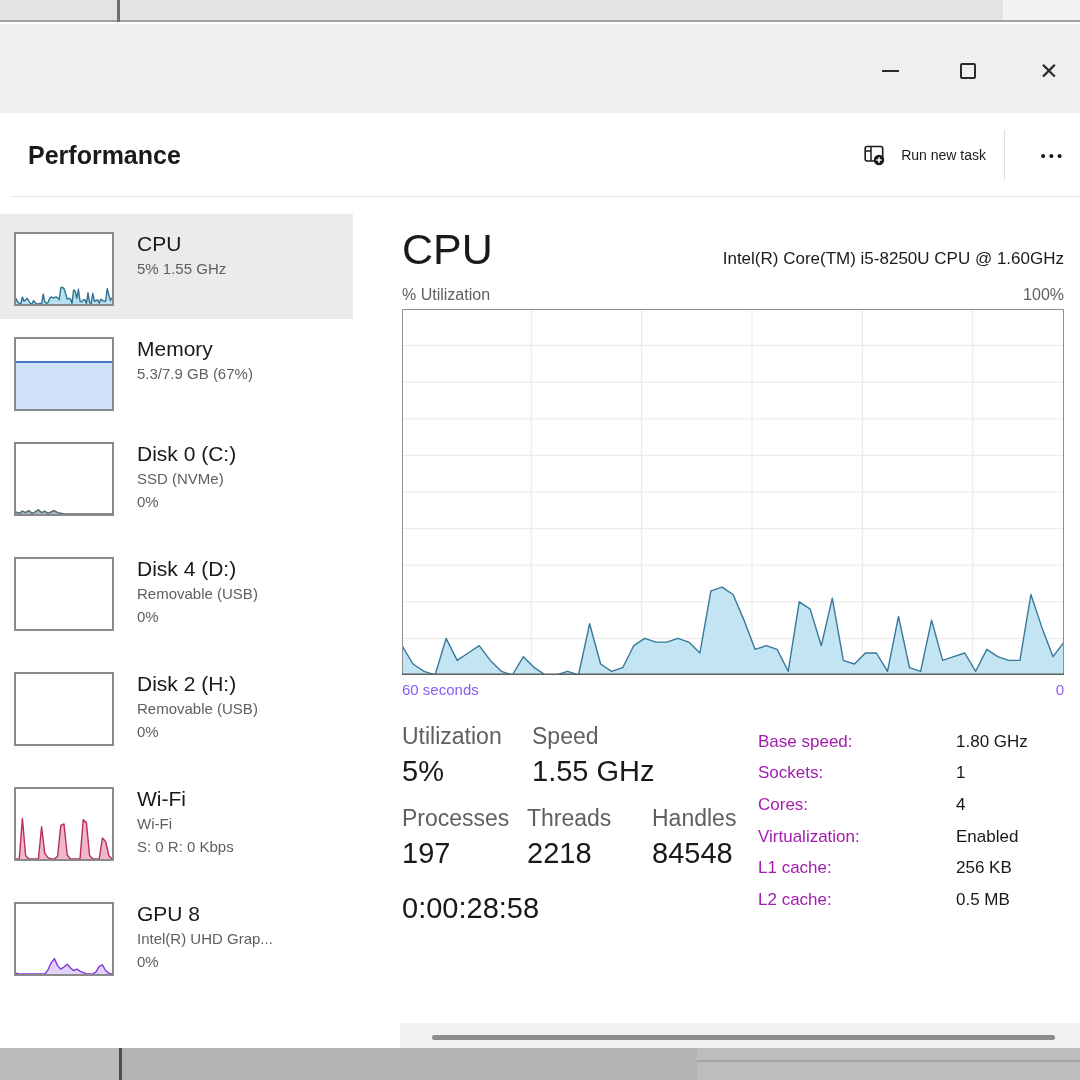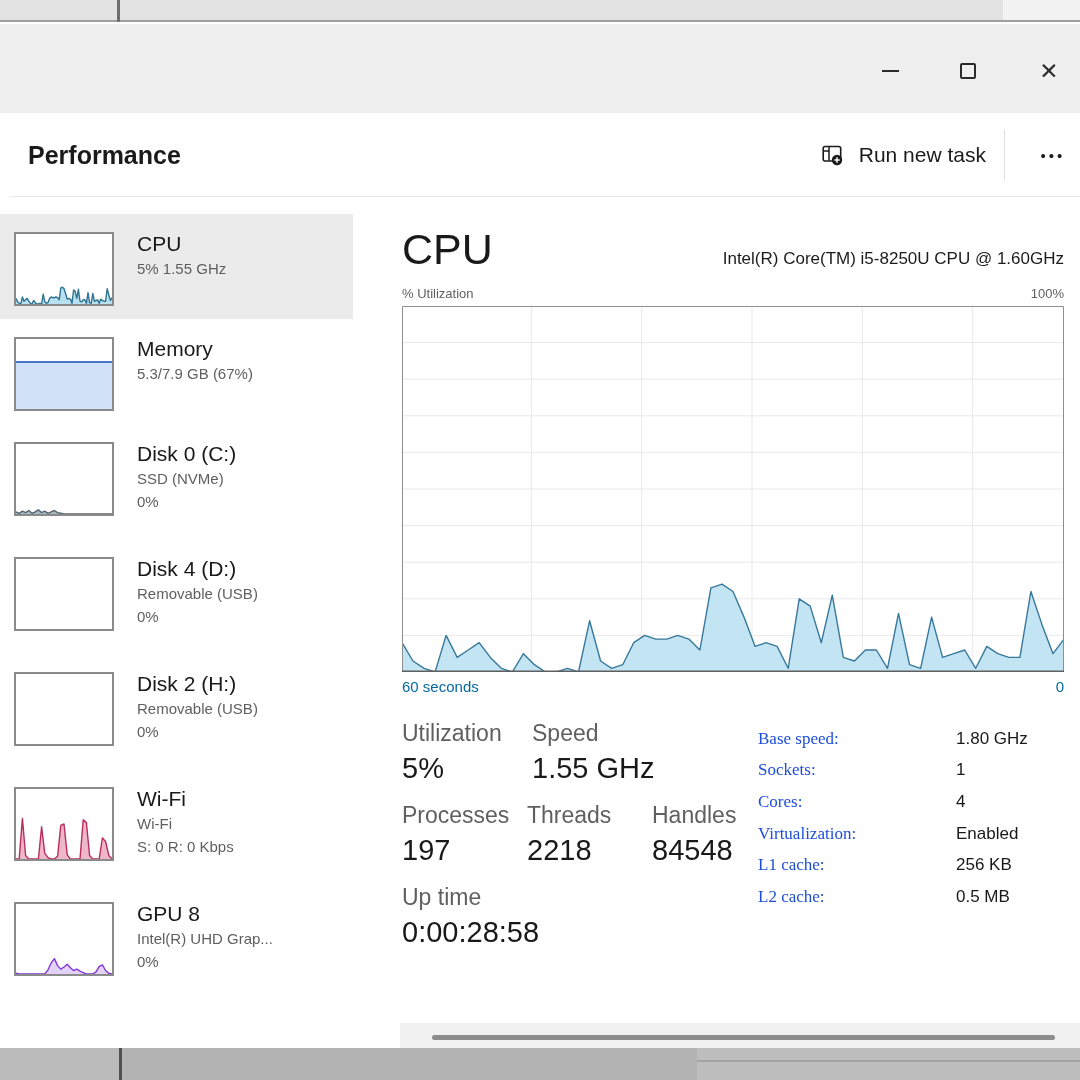--- a/index.html
+++ b/index.html
@@ -23,21 +23,21 @@
   .titlebar { position:absolute; left:0; top:24px; width:1080px; height:89px; background:#efefef; }
   .winbtn { position:absolute; top:28px; width:56px; height:38px; display:flex; align-items:center; justify-content:center; cursor:default; }
   .btn-min { left:862px; } .btn-max { left:940px; } .btn-close { left:1021px; }
   .glyph-min { width:17px; height:2px; background:#2b2b2b; }
   .glyph-max { width:16px; height:16px; border:2px solid #2b2b2b; border-radius:2px; }
   .glyph-close { font-size:23px; color:#2b2b2b; line-height:1; font-weight:400; }
 
   
   .header { position:absolute; left:10px; top:113px; width:1080px; height:84px; background:#ffffff; border-bottom:1px solid #e7e7e7; }
   .page-title { position:absolute; left:18px; top:0; height:84px; display:flex; align-items:center; font-size:25px; font-weight:600; color:#1a1a1a; }
-  .run-task { position:absolute; right:104px; top:17px; height:50px; display:flex; align-items:center; gap:14px; font-size:21px; color:#1b1b1b; cursor:default; }
+  .run-task { position:absolute; right:104px; top:17px; height:50px; display:flex; align-items:center; gap:14px; font-size:14px; color:#1b1b1b; cursor:default; }
   .header-divider { position:absolute; left:994px; top:17px; width:1px; height:50px; background:#dedede; }
   .more-btn { position:absolute; left:1014px; top:17px; width:58px; height:50px; display:flex; align-items:center; justify-content:center; letter-spacing:3px; font-size:15px; color:#1b1b1b; }
 
   
   .content { position:absolute; left:0; top:197px; width:976px; height:851px; background:#ffffff; }
 
   
   .sidebar { position:absolute; left:0; top:17px; width:396px; }
   .side-item { position:relative; display:flex; padding:16px 0 0 14px; background-repeat:no-repeat; }
   .side-item.h105 { height:105px; } .side-item.h115 { height:115px; }
@@ -46,34 +46,34 @@
   .mini svg { display:block; width:96px; height:70px; }
   .side-text { margin-left:23px; padding-top:0; }
   .side-title { font-size:21px; color:#191919; line-height:27px; }
   .side-sub { font-size:15px; color:#5f5f5f; line-height:23px; }
 
   
   .main { position:absolute; left:402px; top:28px; width:662px; }
   .titlerow { display:flex; align-items:baseline; justify-content:space-between; }
   .main-title { font-size:43px; line-height:48px; color:#191919; font-weight:400; }
   .main-subtitle { font-size:17px; color:#1b1b1b; }
-  .axisrow { display:flex; justify-content:space-between; font-size:13px; color:#5f5f5f; margin-top:13px; }
+  .axisrow { display:flex; justify-content:space-between; font-size:16px; color:#5f5f5f; margin-top:13px; }
   .chart { margin-top:5px; width:662px; height:366px; position:relative; }
   .chart svg { width:100%; height:100%; display:block; }
-  .axisrow2 { display:flex; justify-content:space-between; font-size:15px; color:#0369a1; margin-top:6px; }
+  .axisrow2 { display:flex; justify-content:space-between; font-size:15px; color:#8b5cf6; margin-top:6px; }
 
   .stats { display:flex; margin-top:25px; }
   .stats-left { width:356px; }
   .srow { display:flex; }
   .slabel { font-size:23px; color:#5f5f5f; }
   .sval { font-size:29px; color:#191919; margin-top:5px; margin-bottom:17px; }
   .cw130 { width:130px; } .cw125 { width:125px; }
   .stats-right { flex:1; padding-top:3px; }
   .drow { display:flex; align-items:center; height:31.6px; font-size:17px; }
-  .dlabel { width:198px; color:#1d4ed8;font-family:Liberation Serif, serif; }
+  .dlabel { width:198px; color:#a21caf; }
   .dvalue { color:#191919; }
 
   
   .hscroll { position:absolute; left:400px; top:1023px; width:680px; height:27px; background:#f1f1f1; }
   .hscroll-thumb { position:absolute; left:32px; top:12px; width:623px; height:5px; background:#8c8c8c; border-radius:3px; }
 
   
   .rnt-icon { width:23px; height:21px; }
 </style>
 </head>
@@ -261,23 +261,20 @@
           <div class="slabel cw125">Processes</div>
           <div class="slabel cw125">Threads</div>
           <div class="slabel">Handles</div>
         </div>
         <div class="srow">
           <div class="sval cw125">197</div>
           <div class="sval cw125">2218</div>
           <div class="sval">84548</div>
         </div>
         <div class="srow">
-          <div class="slabel">Up time</div>
-        </div>
-        <div class="srow">
           <div class="sval">0:00:28:58</div>
         </div>
       </div>
 
       <div class="stats-right">
         <div class="drow">
           <div class="dlabel">Base speed:</div>
           <div class="dvalue">1.80 GHz</div>
         </div>
         <div class="drow">

